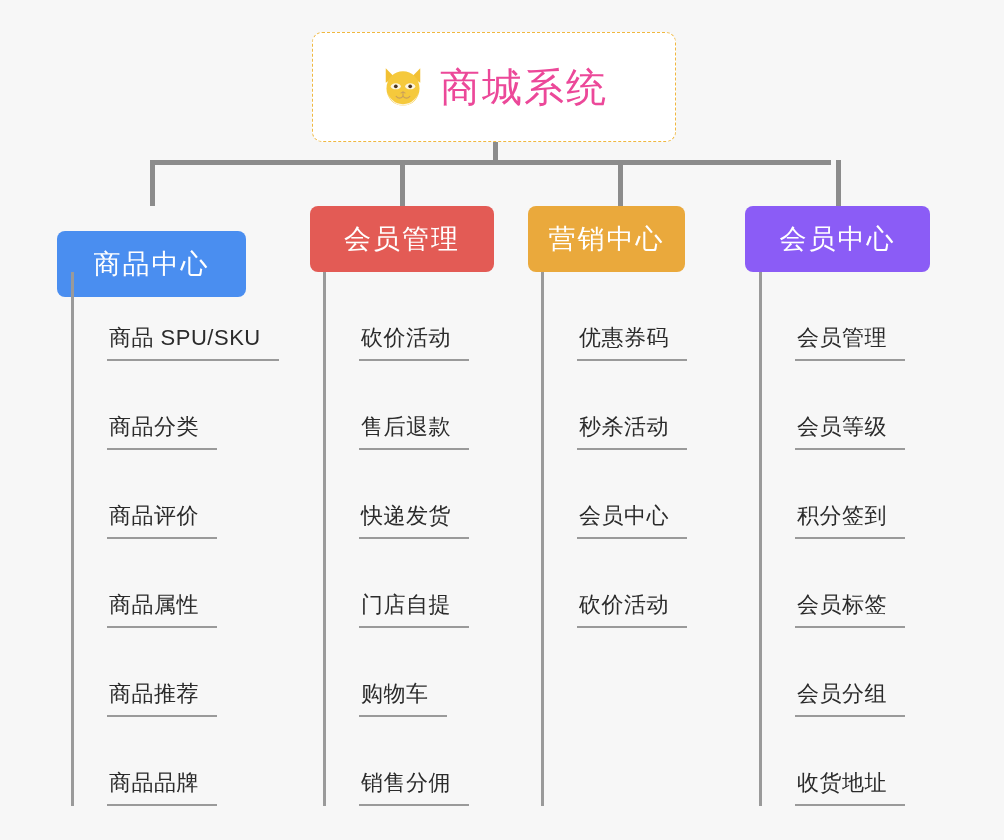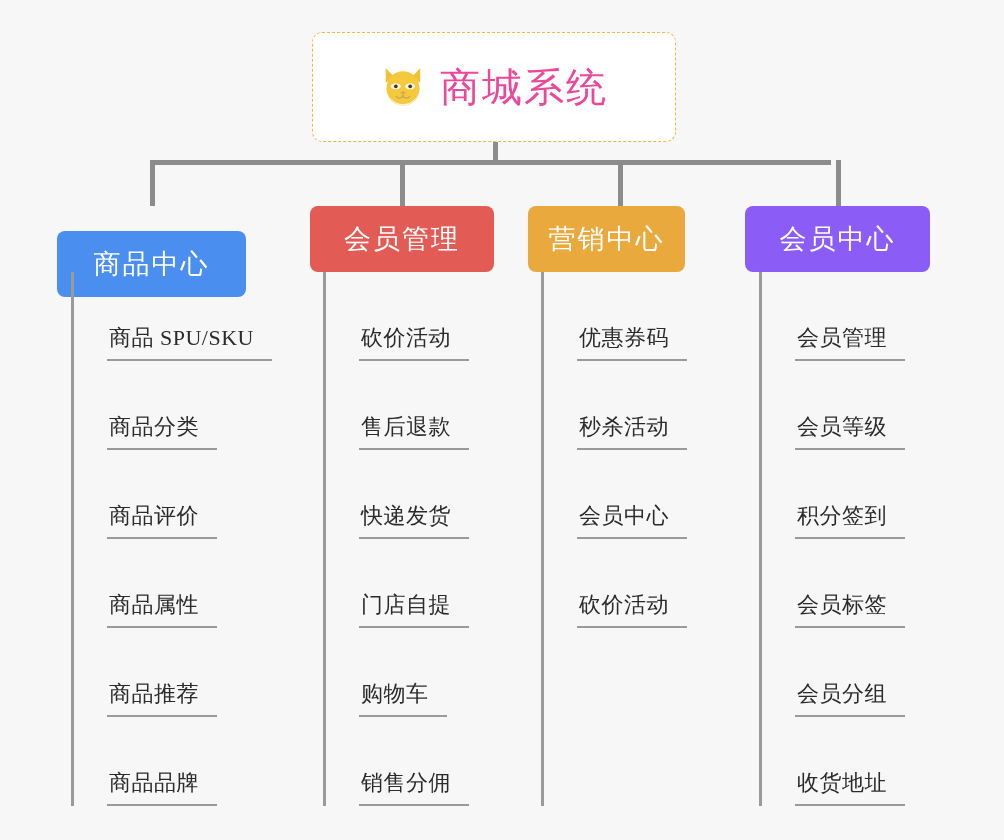--- a/index.html
+++ b/index.html
@@ -125,21 +125,21 @@
     color: #2b2b2b;
     line-height: 1;
     padding-bottom: 10px;
     white-space: nowrap;
     letter-spacing: 0.5px;
     border-bottom: 2px solid #9a9a9a;
     padding-left: 2px;
     padding-right: 18px;
   }
 
-  .col-1 { left: 71px; font-family: Liberation Serif, serif; }
+  .col-1 { left: 71px; }
   .col-2 { left: 323px; }
   .col-3 { left: 541px; }
   .col-4 { left: 759px; }
 </style>
 </head>
 <body style="background: rgb(247, 247, 247);">
 
 <div id="canvas">
 
   <div class="root-node">

